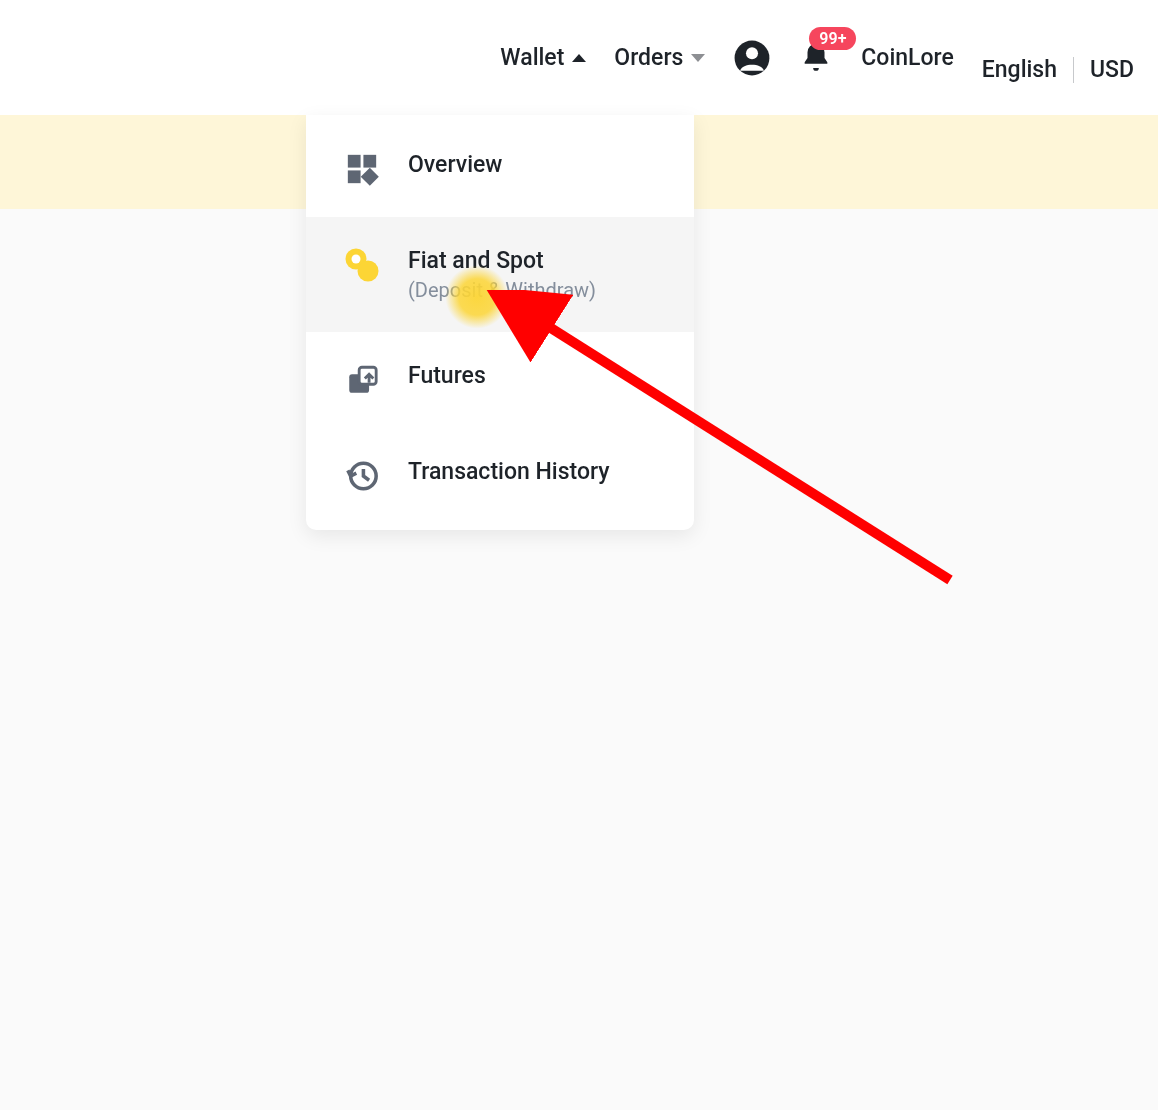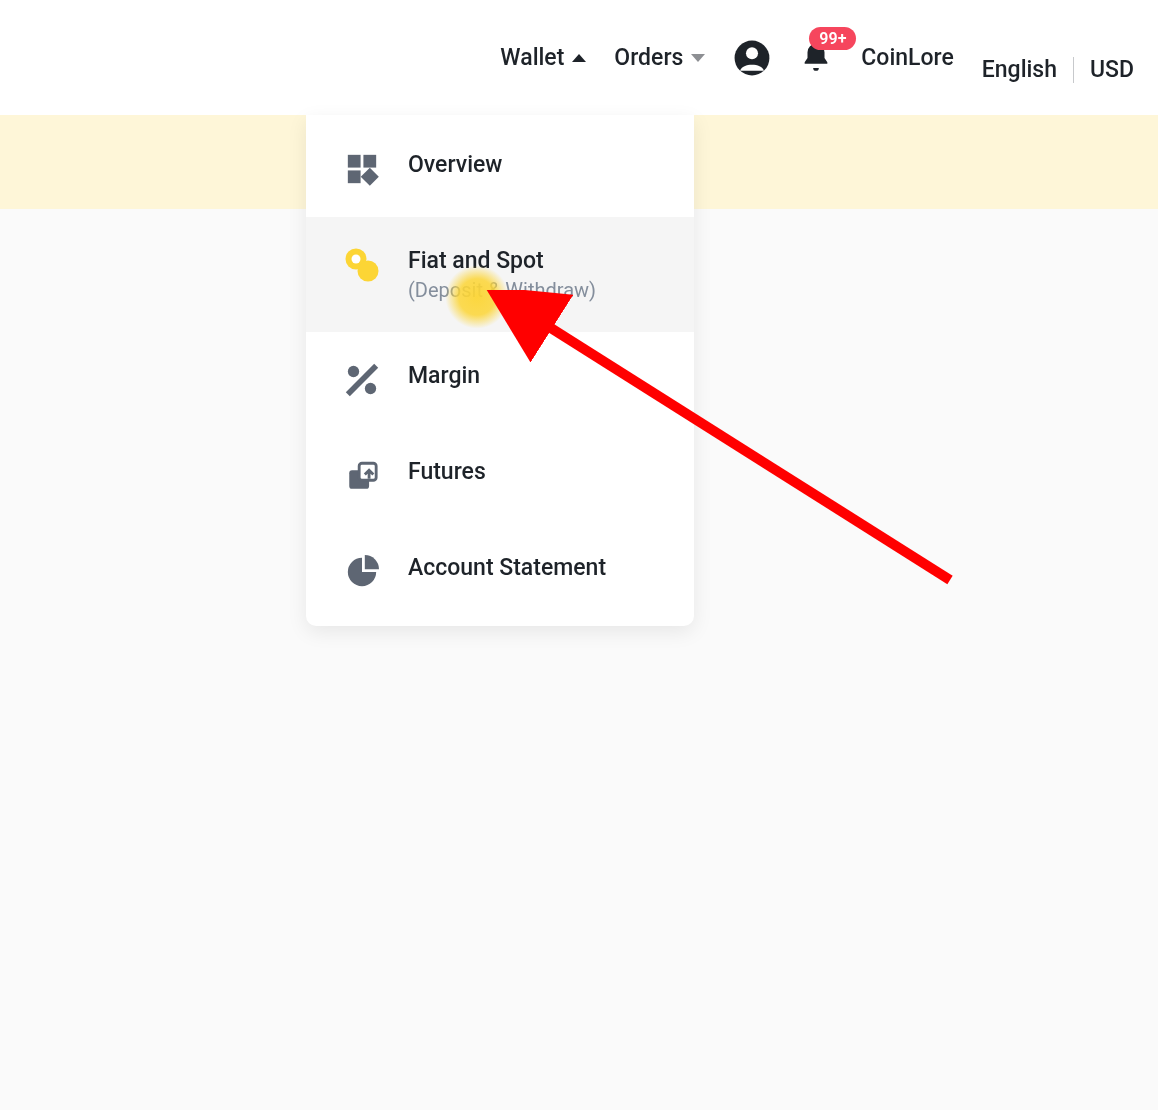--- a/index.html
+++ b/index.html
@@ -214,60 +214,49 @@
           <circle cx="16" cy="16" r="7" fill="#fcd535"></circle>
           <circle cx="8" cy="8" r="3" fill="#fff"></circle>
         </svg>
     </span>
     <div class="text-col">
       <span class="label">Fiat and Spot</span>
       <span class="sub">(Deposit &amp; Withdraw)</span>
     </div>
   </div>
 
-  <div class="dd-item">
-    <span class="icon-box">
-      <svg viewBox="0 0 24 24" width="34" height="34" fill="#5e6673">
-          <circle cx="6" cy="6" r="4"></circle>
-          <path d="M2 22 L22 2" stroke="#5e6673" stroke-width="4"></path>
-          <circle cx="18" cy="18" r="4"></circle>
-        </svg>
-    </span>
-    <div class="text-col">
-      <span class="label">Margin</span>
-    </div>
-  </div>
 
   <div class="dd-item">
     <span class="icon-box">
       <svg viewBox="0 0 24 24" width="34" height="34" fill="#5e6673">
           <rect x="3" y="8" width="14" height="13" rx="2"></rect>
           <rect x="10" y="3" width="12" height="12" rx="2" fill="#fff" stroke="#5e6673" stroke-width="2"></rect>
           <path d="M14 11 l3-3 l3 3 M17 8 v6" stroke="#5e6673" stroke-width="2" fill="none"></path>
         </svg>
     </span>
     <div class="text-col">
       <span class="label">Futures</span>
     </div>
   </div>
 
 
 
-
   <div class="dd-item">
     <span class="icon-box">
-      <svg viewBox="0 0 24 24" width="34" height="34" fill="#5e6673">
-          <path d="M12 2 a10 10 0 1 0 10 10 h-10 z"></path>
-          <path d="M14 0 v10 h10 a10 10 0 0 0-10-10 z" fill="#5e6673"></path>
-        </svg>
-    </span>
-    <div class="text-col">
-      <span class="label">Account Statement</span>
-    </div>
-  </div>
+      <svg viewBox="0 0 24 24" width="34" height="34" fill="none" stroke="#5e6673" stroke-width="2.5">
+          <circle cx="13" cy="12" r="9"></circle>
+          <path d="M13 7 v5 l4 3"></path>
+          <path d="M2 8 l2 4 l4-2"></path>
+        </svg>
+    </span>
+    <div class="text-col">
+      <span class="label">Transaction History</span>
+    </div>
+  </div>
+
 
 </div>
 
 <div class="yellow-spot"></div>
 
 <svg class="arrow-svg" viewBox="0 0 480 320">
   <defs>
     <marker id="ah" markerWidth="8" markerHeight="8" refX="2" refY="4" orient="auto">
       <path d="M0,0 L8,4 L0,8 Z" fill="#ff0000"></path>
     </marker>

